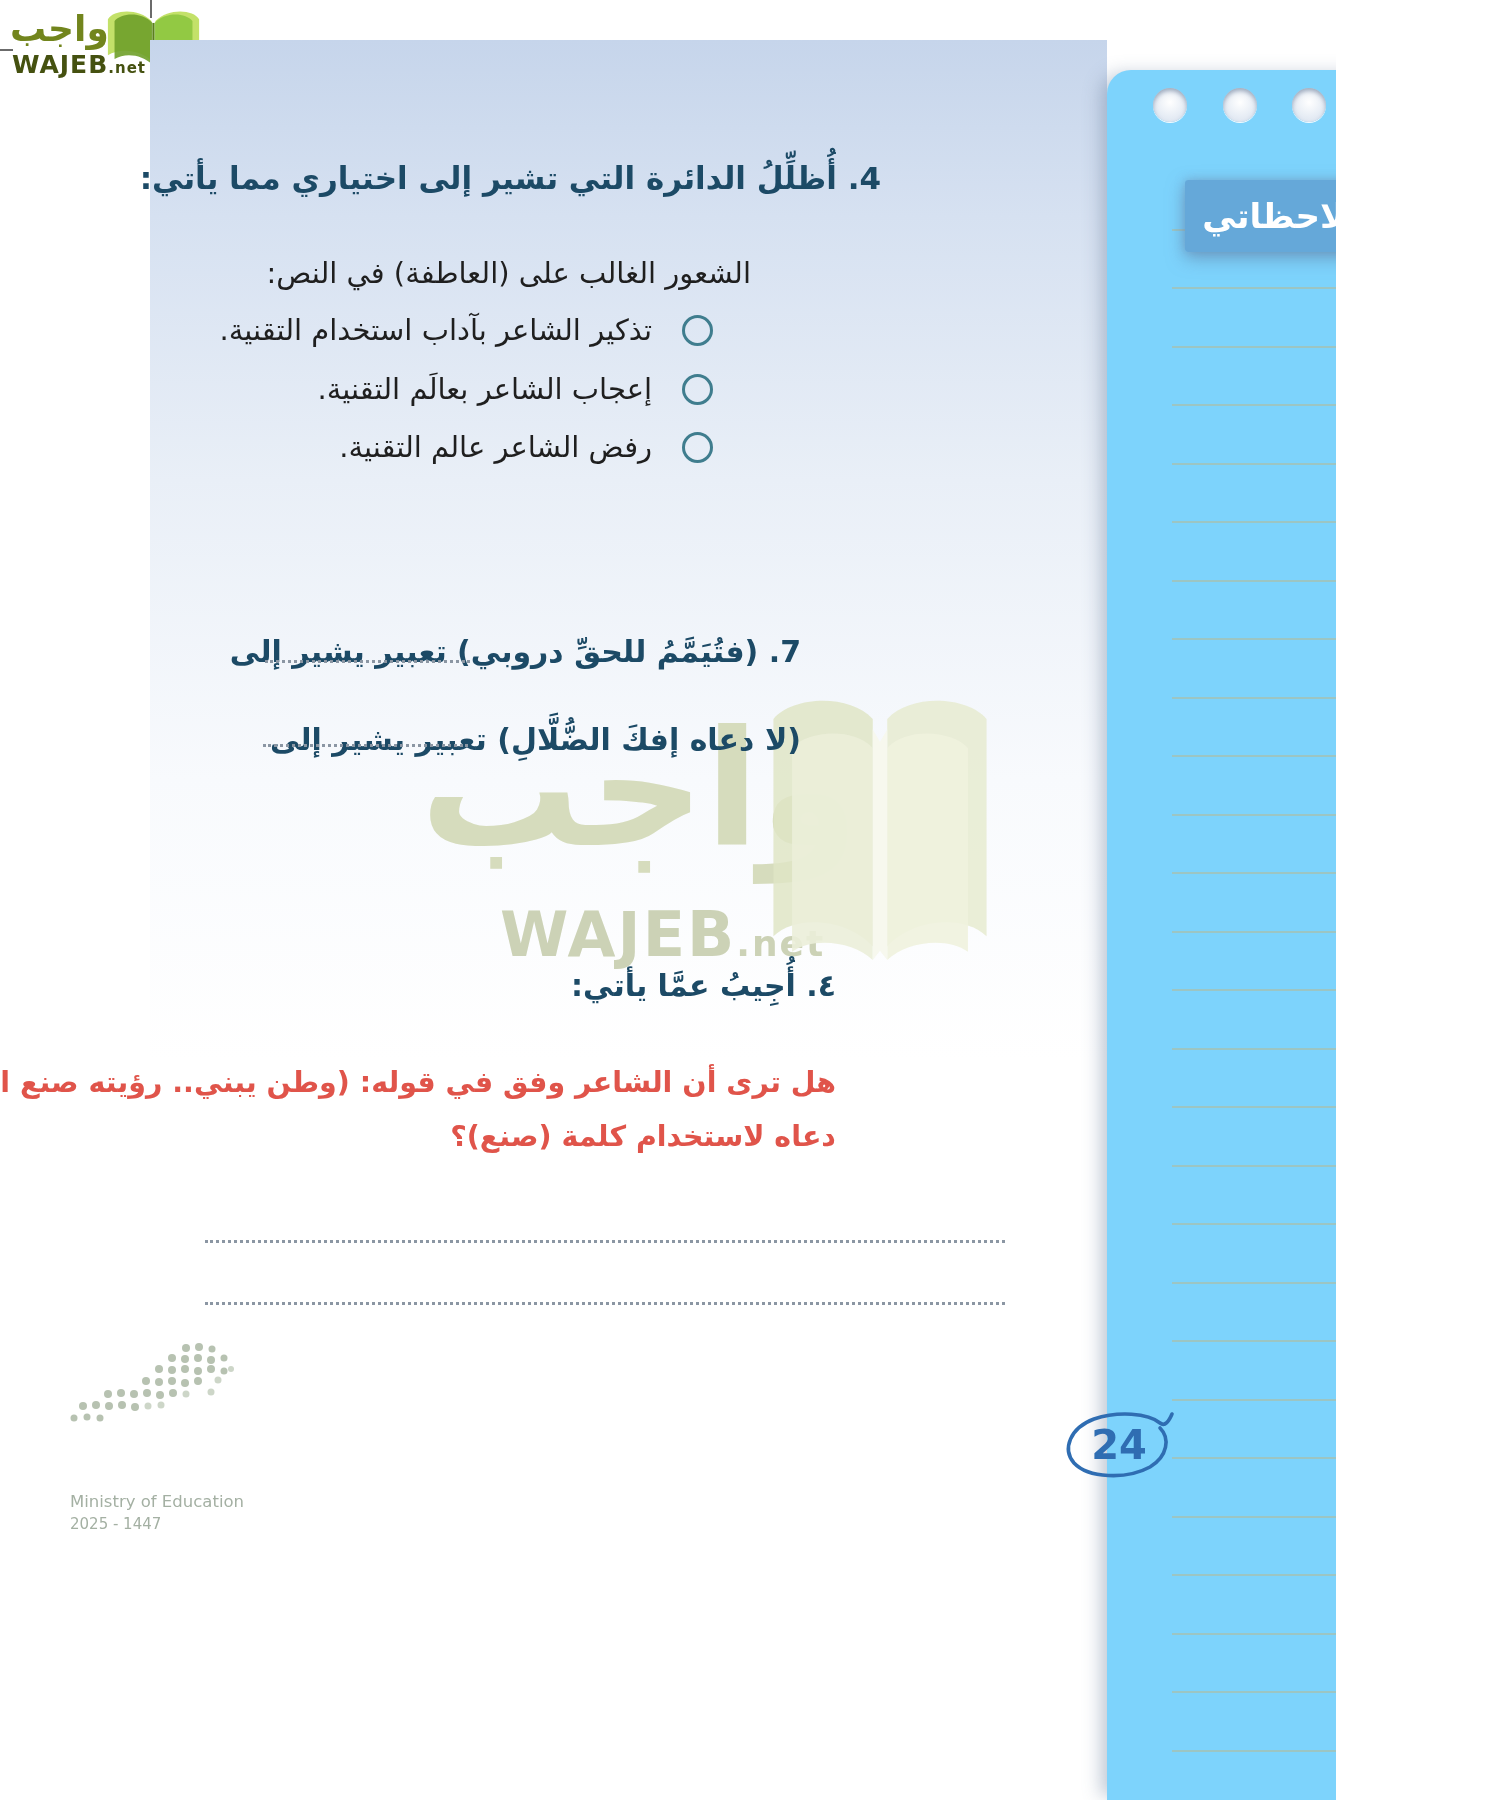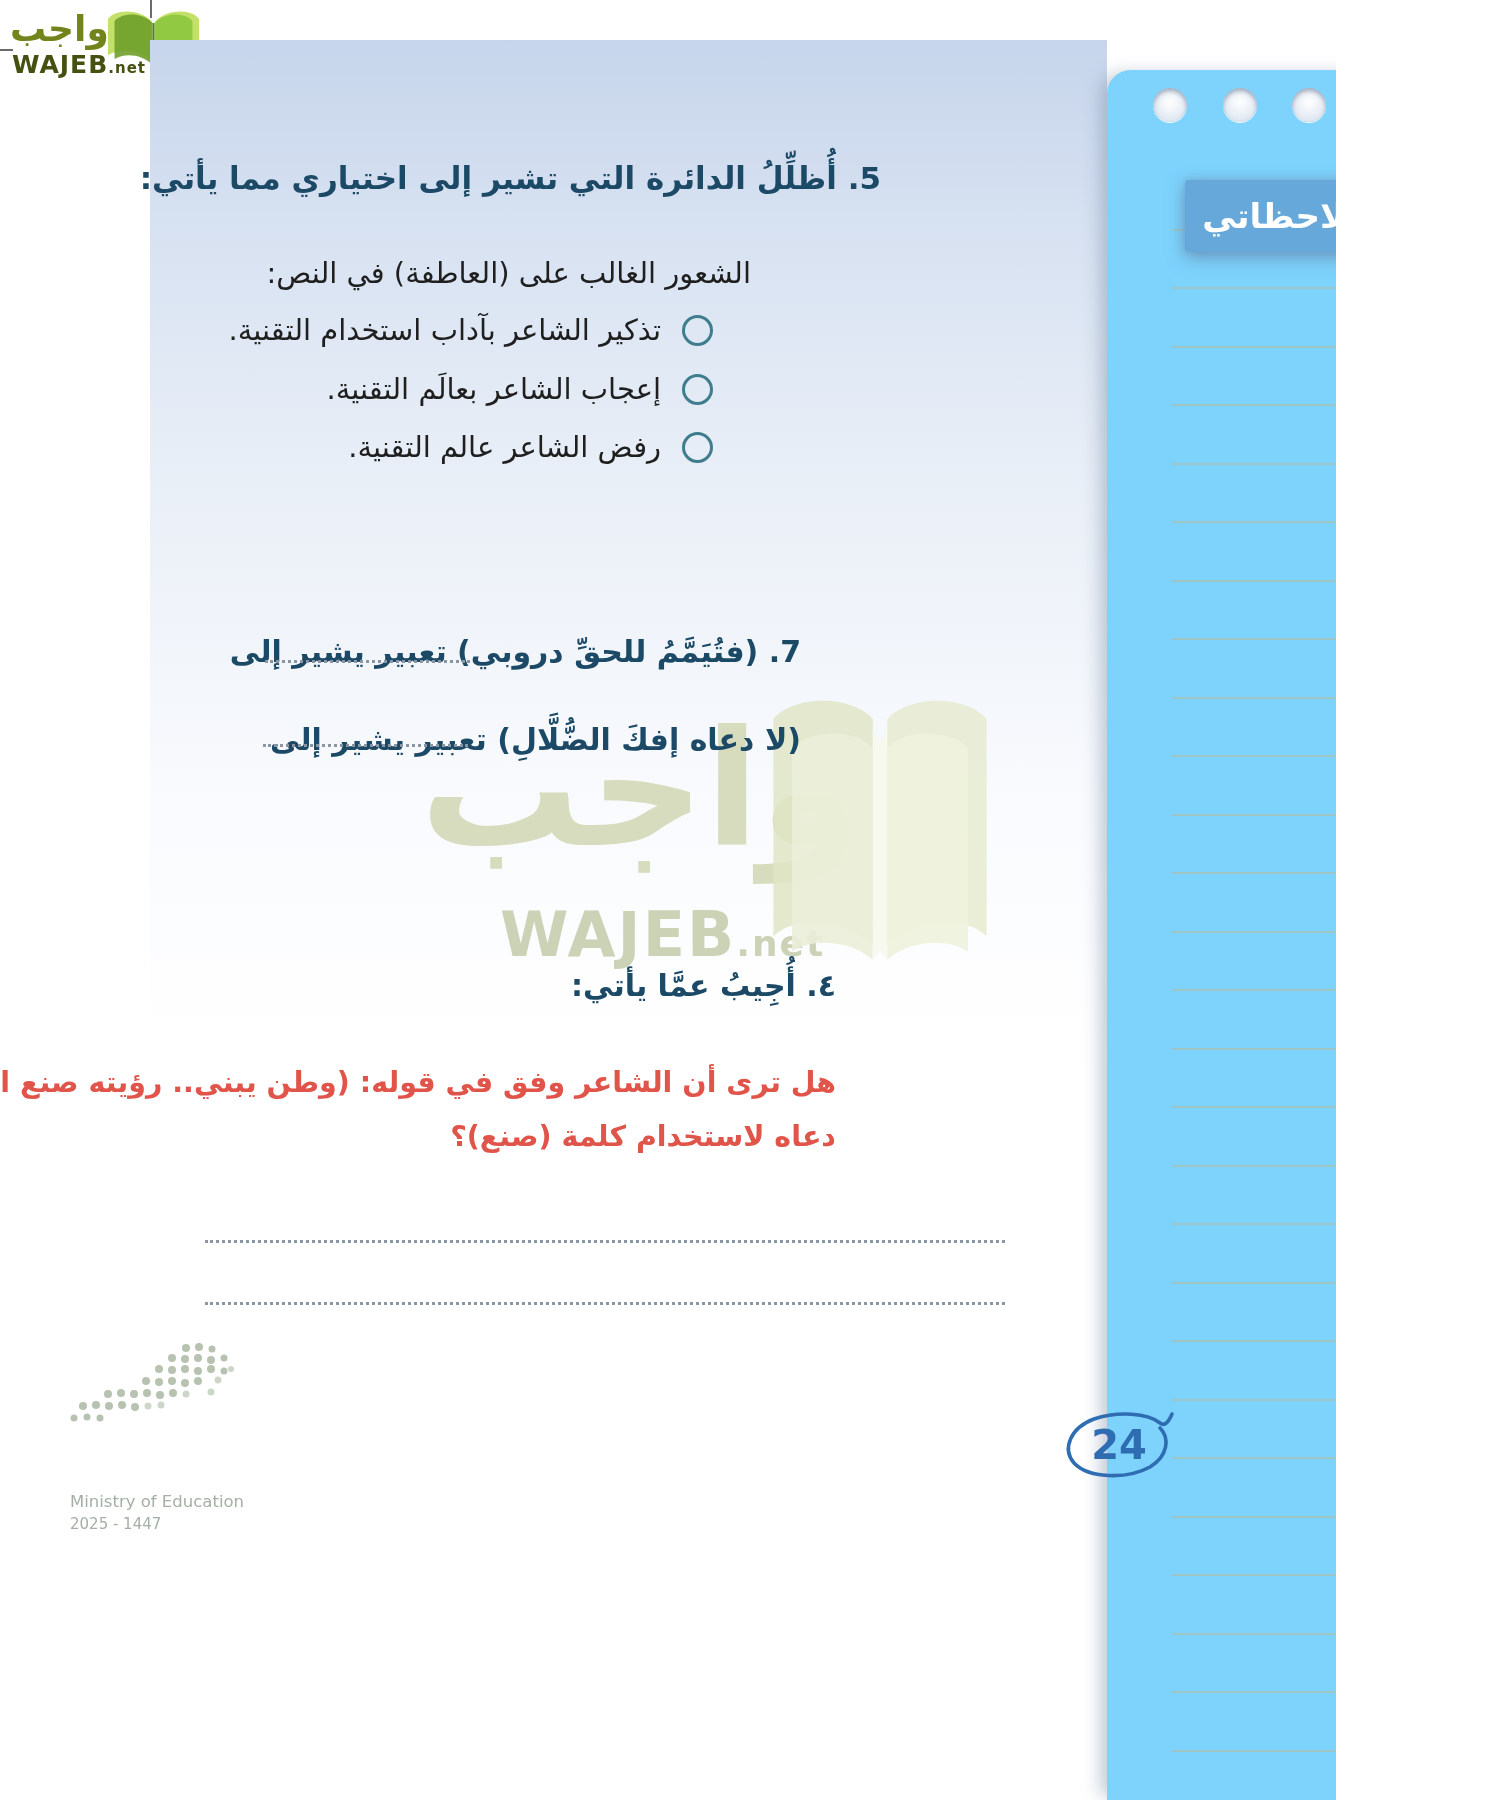--- a/index.html
+++ b/index.html
@@ -19,21 +19,21 @@
 
   
   .panel{position:absolute;left:150px;top:40px;width:957px;height:1760px;
          background:linear-gradient(180deg,#c6d5eb 0%,#d6e1f1 10%,#e9eff7 25%,#f8fafd 42%,#ffffff 58%,#ffffff 100%);}
 
   .navy{color:#1c4a66;font-weight:bold;}
   .q-heading{position:absolute;white-space:nowrap;direction:rtl;}
   .q2-heading{right:455px;top:160px;font-size:31px;}
   .q2-prompt{position:absolute;right:585px;top:256px;font-size:29px;color:#1f1f1f;direction:rtl;white-space:nowrap;margin-left:8px;}
 
-  .option-row{position:absolute;right:623px;display:flex;flex-direction:row;align-items:center;gap:21px;
+  .option-row{position:absolute;right:623px;display:flex;flex-direction:row;align-items:center;gap:30px;
               direction:rtl;white-space:nowrap;}
   .option-circle{width:25px;height:25px;border:3px solid #3f7d8e;border-radius:50%;background:transparent;flex:0 0 auto;}
   .option-text{font-size:29px;color:#1f1f1f;}
 
   .q3-line{position:absolute;right:535px;font-size:30px;}
   .dotted{position:absolute;height:0;border-bottom:3.5px dotted #8b96a3;}
 
   .q4-heading{right:500px;top:968px;font-size:30px;}
   .red-block{position:absolute;right:500px;top:1056px;direction:rtl;text-align:right;
              font-size:28.5px;font-weight:bold;color:#e0544a;line-height:54px;white-space:nowrap;}
@@ -110,21 +110,21 @@
   <div class="wm wm-ar">واجب</div>
   <div class="wm wm-latin"><span>WAJEB</span><span class="wm-tld">.net</span></div>
   <svg class="wm wm-book" width="260" height="300" viewBox="0 0 250 290">
     <path d="M118 30 C95 5 40 8 22 30 L22 240 C45 218 95 224 118 250 Z" fill="#dfe5c6" opacity="0.85"></path>
     <path d="M132 30 C155 5 210 8 228 30 L228 240 C205 218 155 224 132 250 Z" fill="#e6ebd0" opacity="0.85"></path>
     <path d="M118 58 C100 38 55 41 40 58 L40 255 C60 240 100 245 118 263 Z" fill="#ebeed9" opacity="0.9"></path>
     <path d="M132 58 C150 38 195 41 210 58 L210 255 C190 240 150 245 132 263 Z" fill="#eff2de" opacity="0.9"></path>
     <path d="M118 40 L125 52 L132 40 L132 263 L125 254 L118 263 Z" fill="#f7f8ee"></path>
   </svg>
 
-  <div class="q-heading q2-heading navy">5. أُظلِّلُ الدائرة التي تشير إلى اختياري مما يأتي:</div>
+  <div class="q-heading q2-heading navy">4. أُظلِّلُ الدائرة التي تشير إلى اختياري مما يأتي:</div>
   <div class="q2-prompt">الشعور الغالب على (العاطفة) في النص:</div>
 
   <div class="option-row" style="top:313px;">
     <span class="option-circle"></span>
     <span class="option-text">تذكير الشاعر بآداب استخدام التقنية.</span>
   </div>
   <div class="option-row" style="top:372px;margin-left:12px;">
     <span class="option-circle"></span>
     <span class="option-text">إعجاب الشاعر بعالَم التقنية.</span>
   </div>

